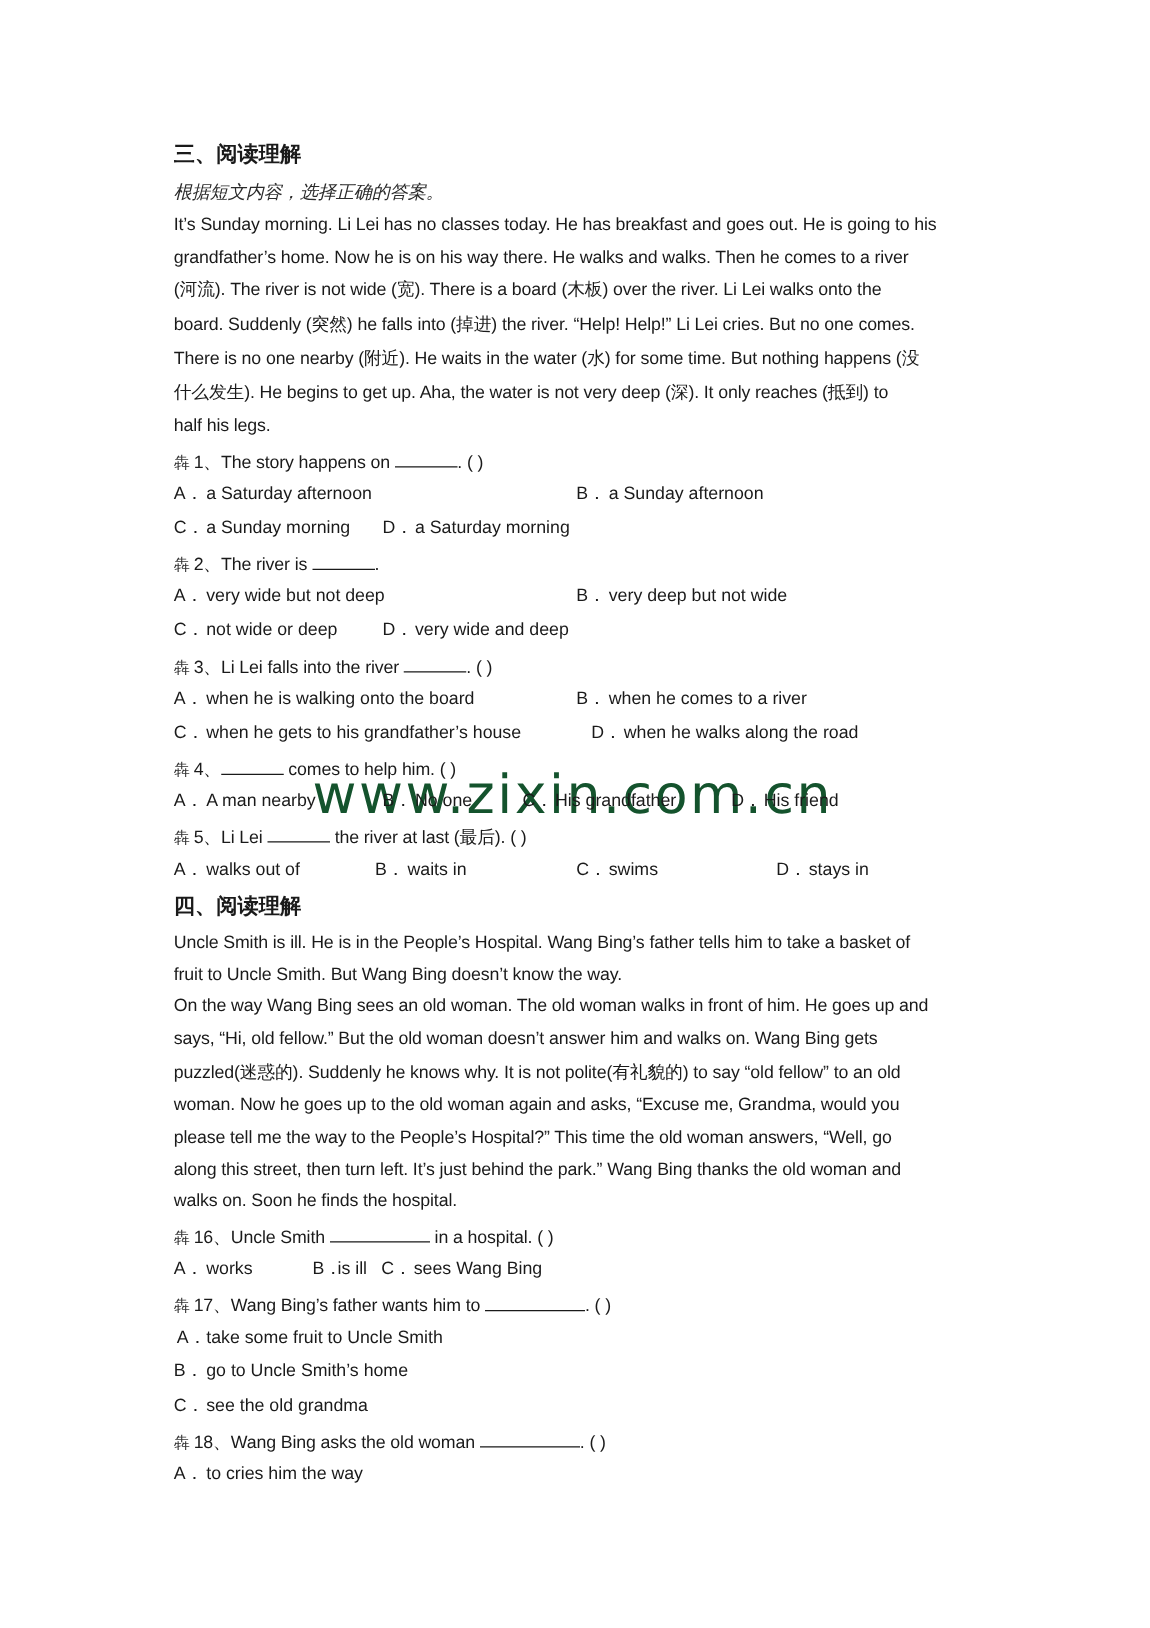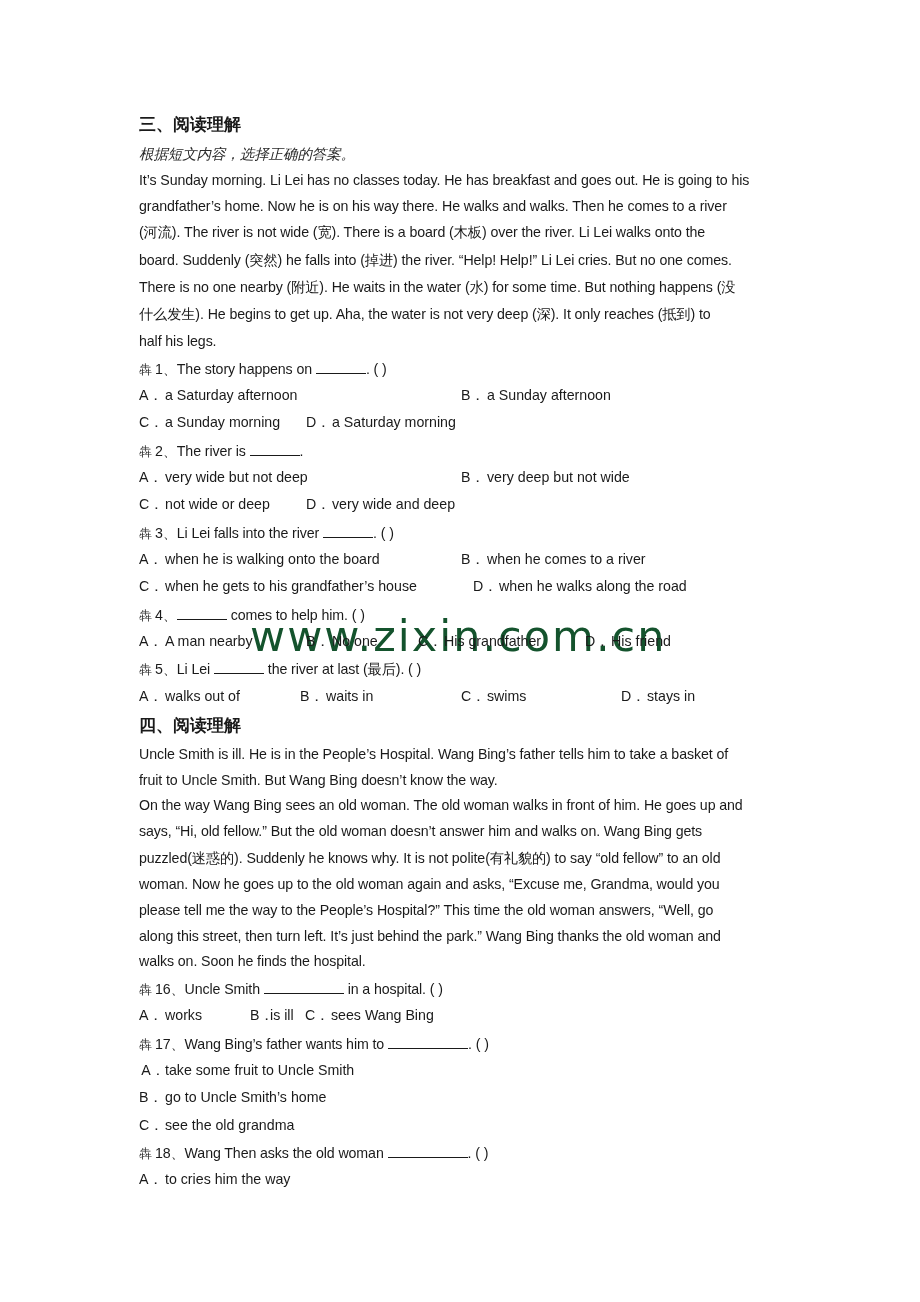--- a/index.html
+++ b/index.html
@@ -159,18 +159,18 @@
     <div class="opt" style="left:305px; top:1006px;"><span class="letter">C．</span><span>sees Wang Bing</span></div>
 
     <div class="line" style="top:1034px;">
       <span class="q-marker">犇</span><span>17、</span><span>Wang Bing’s father wants him to </span><span class="blank" style="width:80px;"></span><span>. (   )</span>
     </div>
     <div class="opt" style="left:139px; top:1061px;text-align:right;"><span class="letter">A．</span><span>take some fruit to Uncle Smith</span></div>
     <div class="opt" style="left:139px; top:1088px;"><span class="letter">B．</span><span>go to Uncle Smith’s home</span></div>
     <div class="opt" style="left:139px; top:1116px;"><span class="letter">C．</span><span>see the old grandma</span></div>
 
     <div class="line" style="top:1143px;">
-      <span class="q-marker">犇</span><span>18、</span><span>Wang Then asks the old woman </span><span class="blank" style="width:80px;"></span><span>. (   )</span>
+      <span class="q-marker">犇</span><span>18、</span><span>Wang Bing asks the old woman </span><span class="blank" style="width:80px;"></span><span>. (   )</span>
     </div>
     <div class="opt" style="left:139px; top:1170px;"><span class="letter">A．</span><span>to cries him the way</span></div>
 
   </div>
 </div>
 
 </body></html>

